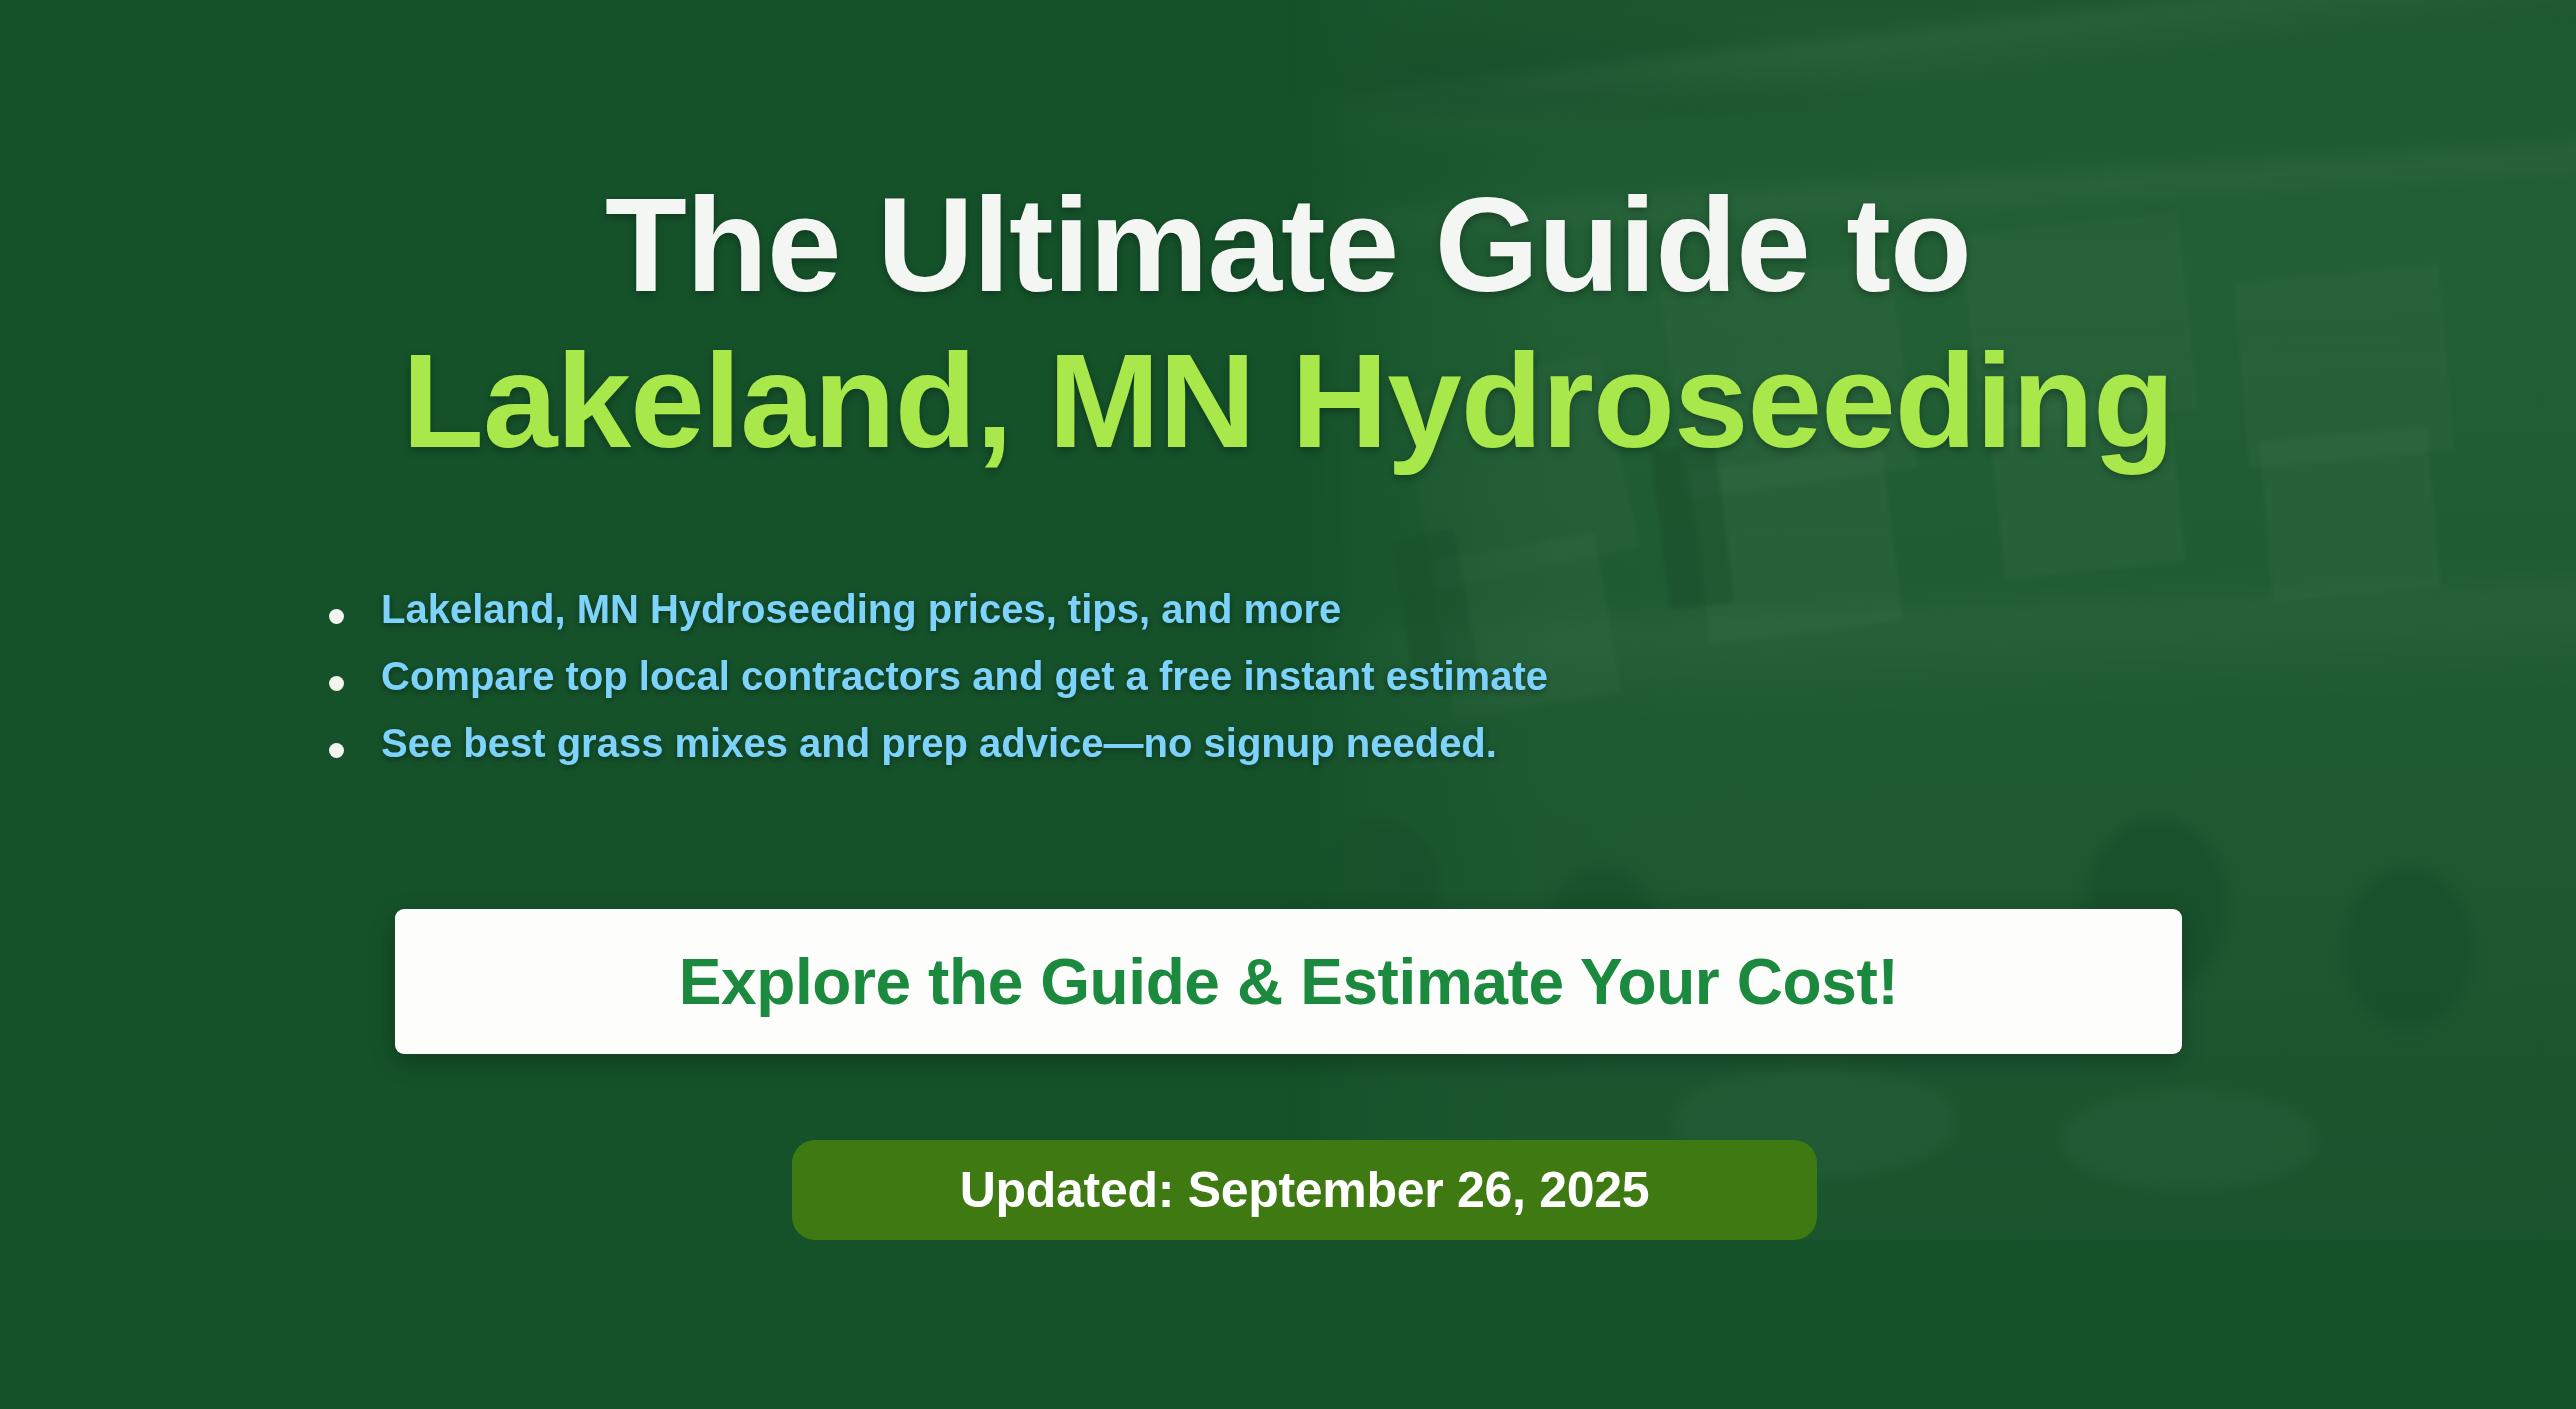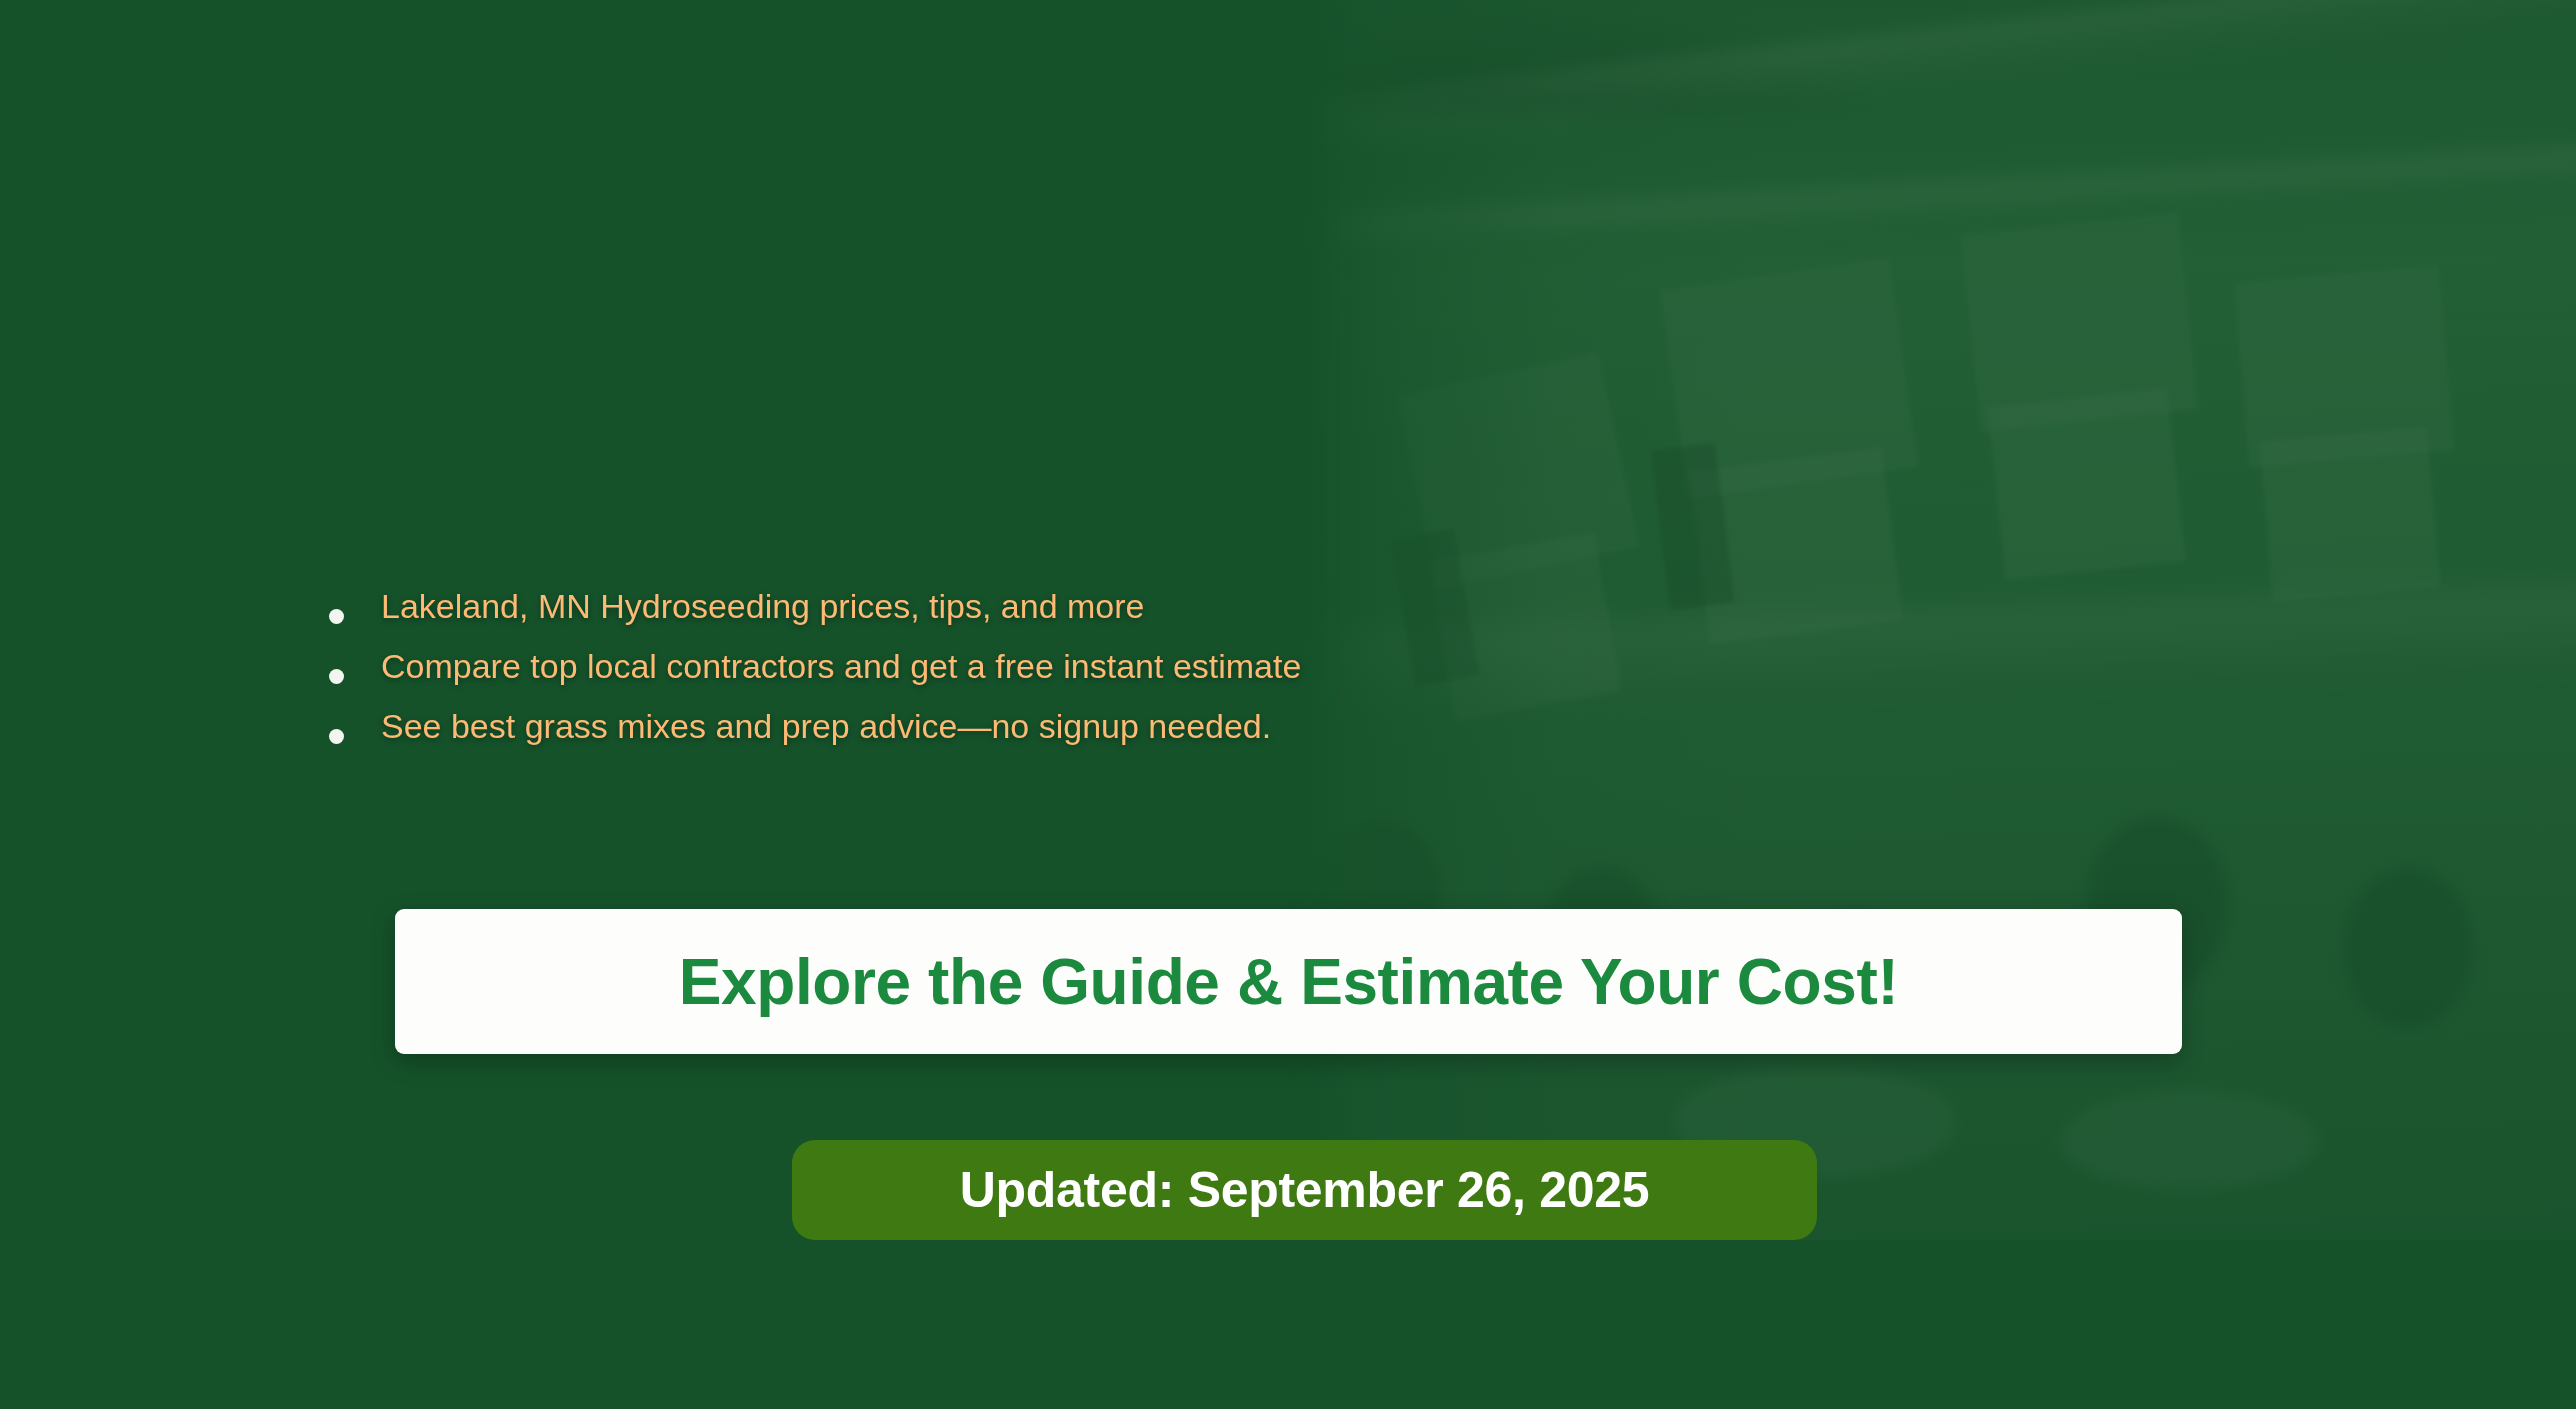--- a/index.html
+++ b/index.html
@@ -143,23 +143,23 @@
   .bullets{
     position:absolute;
     left:313px;top:586px;
     margin:0;padding:0;
     list-style:none;
   }
   .bullets li{
     position:relative;
     padding-left:68px;
     margin-bottom:19.7px;
-    font-size:34px;
-    font-weight:400;
-    color:#fdba74;
+    font-size:40px;
+    font-weight:700;
+    color:#7dd3fc;
     line-height:1.18;
     text-shadow:0 1.8px 6.3px rgba(0,0,0,.38);
     white-space:nowrap;
   }
   .bullets li .dot{
     position:absolute;
     left:16px;top:23px;
     width:15px;height:15px;
     border-radius:50%;
     background:#f2f5f0;
@@ -237,20 +237,24 @@
       <div class="blob lite" style="left:30%;top:86%;width:22%;height:9%;"></div>
       <div class="blob lite" style="left:60%;top:88%;width:20%;height:8%;"></div>
 
       <div class="photo-tint"></div>
       <div class="photo-fade"></div>
     </div>
   </div>
 
   <div class="content">
 
+    <h1 class="title">
+      <span class="line1">The Ultimate Guide to</span>
+      <span class="line2">Lakeland, MN Hydroseeding</span>
+    </h1>
 
     <ul class="bullets">
       <li>
         <span class="dot"></span>
         <span>Lakeland, MN Hydroseeding prices, tips, and more</span>
       </li>
       <li>
         <span class="dot"></span>
         <span>Compare top local contractors and get a free instant estimate</span>
       </li>

